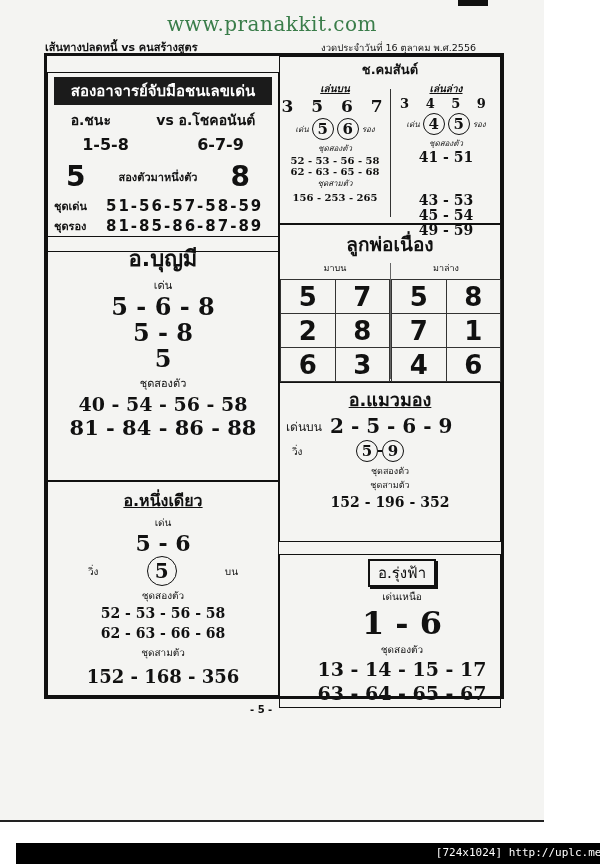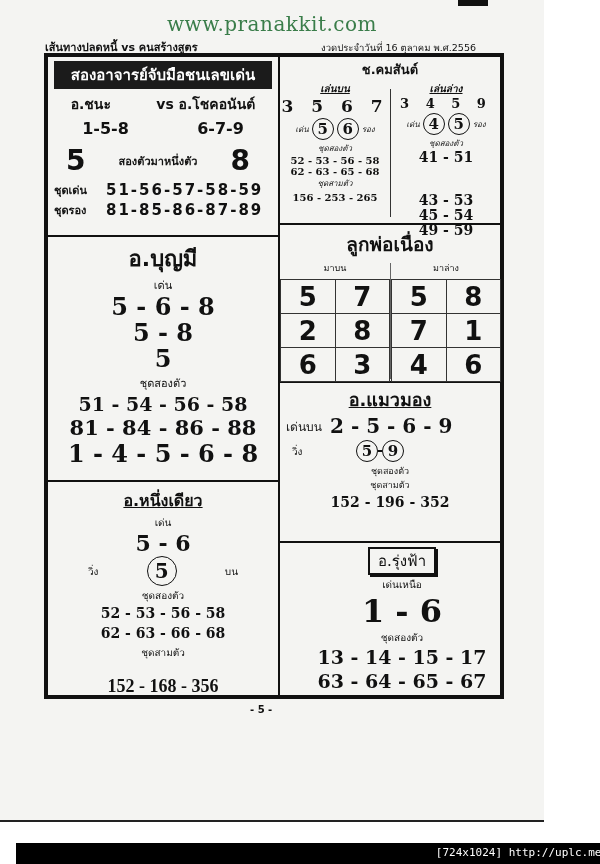--- a/index.html
+++ b/index.html
@@ -52,21 +52,21 @@
 <body>
 
 <div class="page">
   <div class="corner"></div>
   <div class="watermark">www.pranakkit.com</div>
   <div class="head-left">เส้นทางปลดหนี้ vs คนสร้างสูตร</div>
   <div class="head-right">งวดประจำวันที่ 16 ตุลาคม พ.ศ.2556</div>
 
   <div class="frame">
 
-    <div class="box" style="left:0;top:0;width:232px;height:180px;">
+    <div class="box" style="left:0;top:16px;width:232px;height:180px;">
       <div class="b1-title">สองอาจารย์จับมือชนเลขเด่น</div>
       <div class="b1-row" style="font-size:14px;margin-top:4px;">
         <span>อ.ชนะ</span>
         <span><span>vs</span> <span>อ.โชคอนันต์</span></span>
       </div>
       <div class="b1-row" style="font-size:16px;margin-top:4px;">
         <span>1-5-8</span>
         <span>6-7-9</span>
       </div>
       <div class="b1-big" style="margin-top:6px;">
@@ -119,23 +119,22 @@
       </div>
     </div>
 
     <div class="box" style="left:0;top:180px;width:232px;height:245px;">
       <div style="font-size:22px;font-weight:bold;margin-top:4px;">อ.บุญมี</div>
       <div style="font-size:11px;">เด่น</div>
       <div class="serif" style="font-size:24px;line-height:26px;">5 - 6 - 8</div>
       <div class="serif" style="font-size:24px;line-height:26px;">5 - 8</div>
       <div class="serif" style="font-size:24px;line-height:26px;">5</div>
       <div style="font-size:11px;margin-top:2px;">ชุดสองตัว</div>
-      <div class="serif" style="font-size:19px;line-height:24px;">51 - 54 - 56 - 58</div>
+      <div class="serif" style="font-size:19px;line-height:24px;">40 - 54 - 56 - 58</div>
       <div class="serif" style="font-size:21px;line-height:24px;">81 - 84 - 86 - 88</div>
-      <div class="serif" style="font-size:24px;line-height:28px;">1 - 4 - 5 - 6 - 8</div>
     </div>
 
     <div class="box" style="left:232px;top:168px;width:222px;height:158px;">
       <div style="font-size:19px;font-weight:bold;margin-top:4px;">ลูกพ่อเนื่อง</div>
       <div style="position:absolute;left:0;top:36px;width:110px;">
         <div style="font-size:9px;">มาบน</div>
         <table class="grid" style="margin:4px auto 0;">
           <tbody>
               <tr>
                 <td>5</td>
@@ -197,24 +196,24 @@
       <div class="serif" style="font-size:22px;">5 - 6</div>
       <div style="display:flex;align-items:center;justify-content:space-between;padding:0 40px;">
         <span style="font-size:10px;">วิ่ง</span>
         <span class="circle serif" style="width:28px;height:28px;line-height:28px;font-size:20px;">5</span>
         <span style="font-size:10px;">บน</span>
       </div>
       <div style="font-size:10px;margin-top:2px;">ชุดสองตัว</div>
       <div class="serif" style="font-size:14px;line-height:20px;">52 - 53 - 56 - 58</div>
       <div class="serif" style="font-size:14px;line-height:20px;">62 - 63 - 66 - 68</div>
       <div style="font-size:10px;margin-top:2px;">ชุดสามตัว</div>
-      <div class="serif" style="font-size:18px;margin-top:16px;font-family:Liberation Serif, serif;">152 - 168 - 356</div>
-    </div>
-
-    <div class="box" style="left:232px;top:486px;width:222px;height:154px;padding-left:24px;">
+      <div class="serif" style="font-size:18px;margin-top:6px;">152 - 168 - 356</div>
+    </div>
+
+    <div class="box" style="left:232px;top:498px;width:222px;height:154px;padding-left:24px;">
       <div style="display:inline-block;border:2px solid #111;box-shadow:2px 2px 0 #111;padding:0 8px;margin-top:4px;font-size:15px;font-family:'DejaVu Serif',serif;">อ.รุ่งฟ้า</div>
       <div style="font-size:10px;margin-top:2px;">เด่นเหนือ</div>
       <div class="serif" style="font-size:32px;line-height:38px;">1 - 6</div>
       <div style="font-size:10px;">ชุดสองตัว</div>
       <div class="serif" style="font-size:19px;line-height:24px;">13 - 14 - 15 - 17</div>
       <div class="serif" style="font-size:19px;line-height:24px;">63 - 64 - 65 - 67</div>
     </div>
   </div>
 
   <div class="page-num">- 5 -</div>

